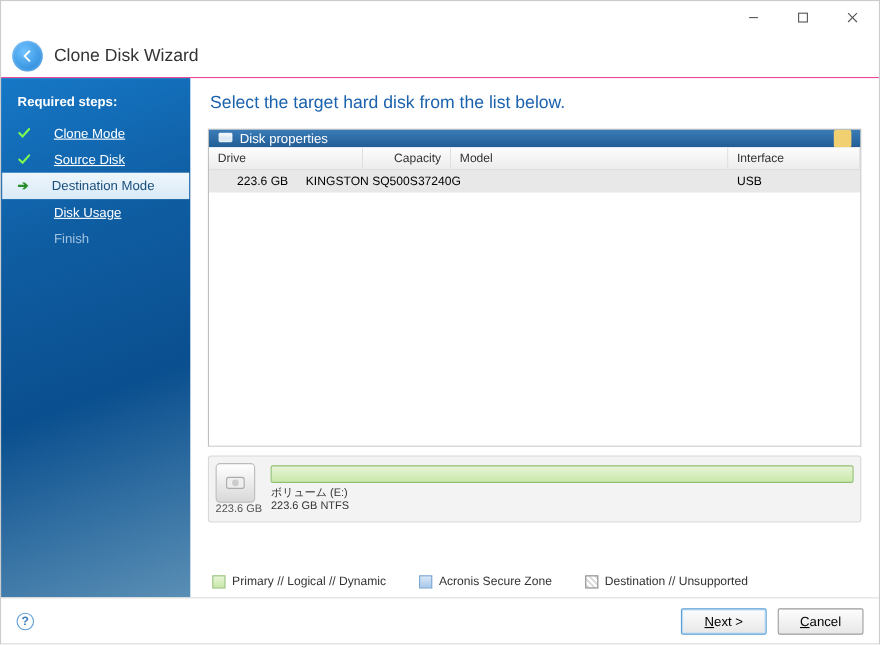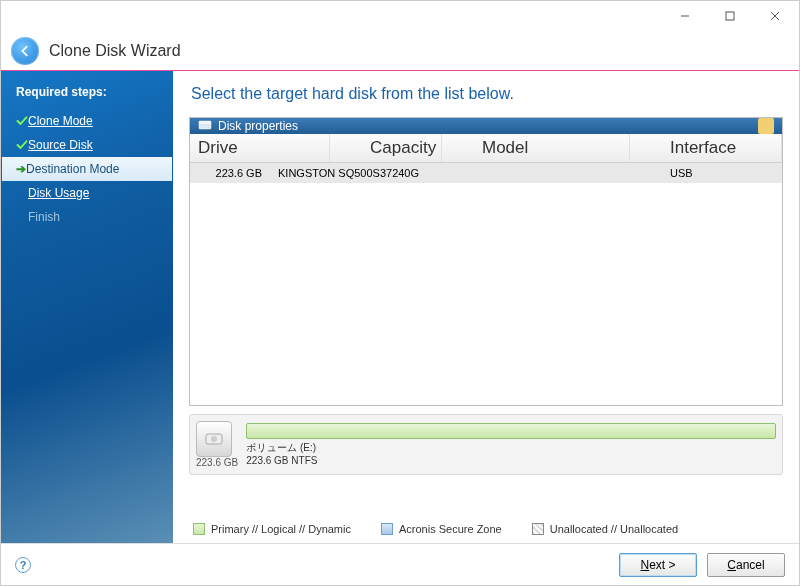--- a/index.html
+++ b/index.html
@@ -11,39 +11,39 @@
 
   .header { height: 40px; display: flex; align-items: center; padding: 0 10px; border-bottom: 1px solid #ec4899; }
   .back-btn { width: 28px; height: 28px; border-radius: 50%; background: radial-gradient(circle at 40% 35%, #6fc2ff, #1b7dd1); display: flex; align-items: center; justify-content: center; margin-right: 10px; box-shadow: inset 0 0 3px rgba(255,255,255,0.6); }
   .back-btn svg { width: 14px; height: 14px; }
   .header-title { font-size: 16px; color: #333; }
 
   .body { flex: 1; display: flex; min-height: 0; }
 
   .sidebar { width: 172px; background: linear-gradient(160deg, #1678c7 0%, #0f5da2 30%, #0a4f8f 60%, #5a8fb5 100%); color: #fff; padding: 10px 1px; }
   .sidebar-title { font-weight: bold; font-size: 12px; padding: 4px 14px 10px 14px; }
-  .step { display: flex; align-items: center; padding: 5px 14px; font-size: 12px; gap: 0; }
+  .step { display: flex; align-items: center; padding: 5px 14px; font-size: 12px; gap: 21px; }
   .step .lbl { text-decoration: underline; cursor: pointer; }
   .step.done svg { width: 12px; height: 12px; }
   .step.active { background: linear-gradient(to bottom, #eef6fc, #d9eaf7); color: #1a4f7a; }
   .step.active .lbl { text-decoration: none; }
   .step.active .arrow { color: #2a8f2a; font-weight: bold; }
   .step.disabled { color: #9fc3e0; }
   .step.disabled .lbl { text-decoration: none; cursor: default; }
 
   .main { flex: 1; display: flex; flex-direction: column; min-width: 0; }
   .main-title { color: #1a62ad; font-size: 16px; padding: 14px 18px; }
 
   .panel { margin: 0 16px; border: 1px solid #bfbfbf; display: flex; flex-direction: column; flex: 1; min-height: 0; }
   .panel-header { height: 16px; background: linear-gradient(to bottom, #3a7cb8, #225c94); color: #fff; display: flex; align-items: center; padding: 0 8px; font-size: 12px; justify-content: space-between; }
   .panel-header .left { display: flex; align-items: center; gap: 6px; }
   .panel-header .gear { width: 16px; height: 16px; background: #f0d070; border-radius: 2px; }
 
   .table { flex: 1; overflow: auto; background: #fff; }
-  .thead { display: flex; background: linear-gradient(to bottom,#fdfdfd,#ececec); border-bottom: 1px solid #d0d0d0; font-size: 17px; color: #333; gap: 32px; }
+  .thead { display: flex; background: linear-gradient(to bottom,#fdfdfd,#ececec); border-bottom: 1px solid #d0d0d0; font-size: 11px; color: #333; }
   .th { padding: 4px 8px; border-right: 1px solid #e0e0e0; }
   .col-drive { width: 140px; }
   .col-cap { width: 80px; text-align: right; }
   .col-model { flex: 1; }
   .col-if { width: 120px; }
   .row { display: flex; font-size: 11px; padding: 2px 0; align-items: center; }
   .row .td { padding: 2px 8px; }
   .row.selected { background: #e8e8e8; }
   .disk-ico { display: inline-block; width: 14px; height: 10px; background: linear-gradient(to bottom,#f5f5f5,#cfcfcf); border: 1px solid #999; border-radius: 2px; margin-right: 4px; vertical-align: middle; }
 
@@ -186,21 +186,21 @@
         <div class="lg">
             <span class="sq green"></span>
             <span>Primary // Logical // Dynamic</span>
           </div>
         <div class="lg">
             <span class="sq blue"></span>
             <span>Acronis Secure Zone</span>
           </div>
         <div class="lg">
             <span class="sq hatch"></span>
-            <span>Unallocated // Unallocated</span>
+            <span>Destination // Unsupported</span>
           </div>
       </div>
     </div>
   </div>
 
   <div class="footer">
     <div class="help-ico">?</div>
     <div class="spacer"></div>
     <button class="btn primary"><span class="ul">N</span><span>ext &gt;</span></button>
     <button class="btn"><span class="ul">C</span><span>ancel</span></button>

